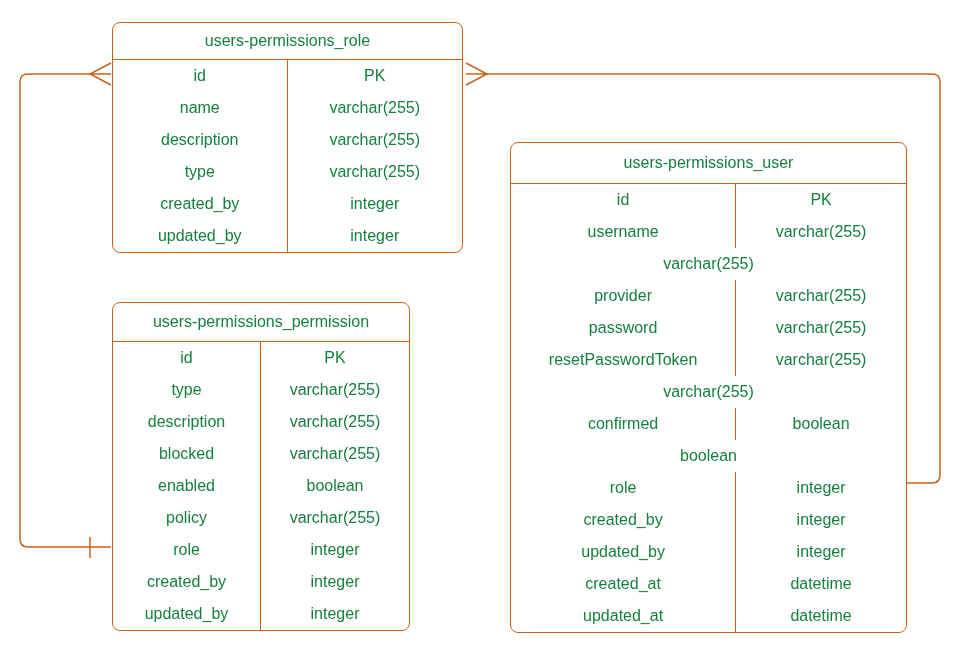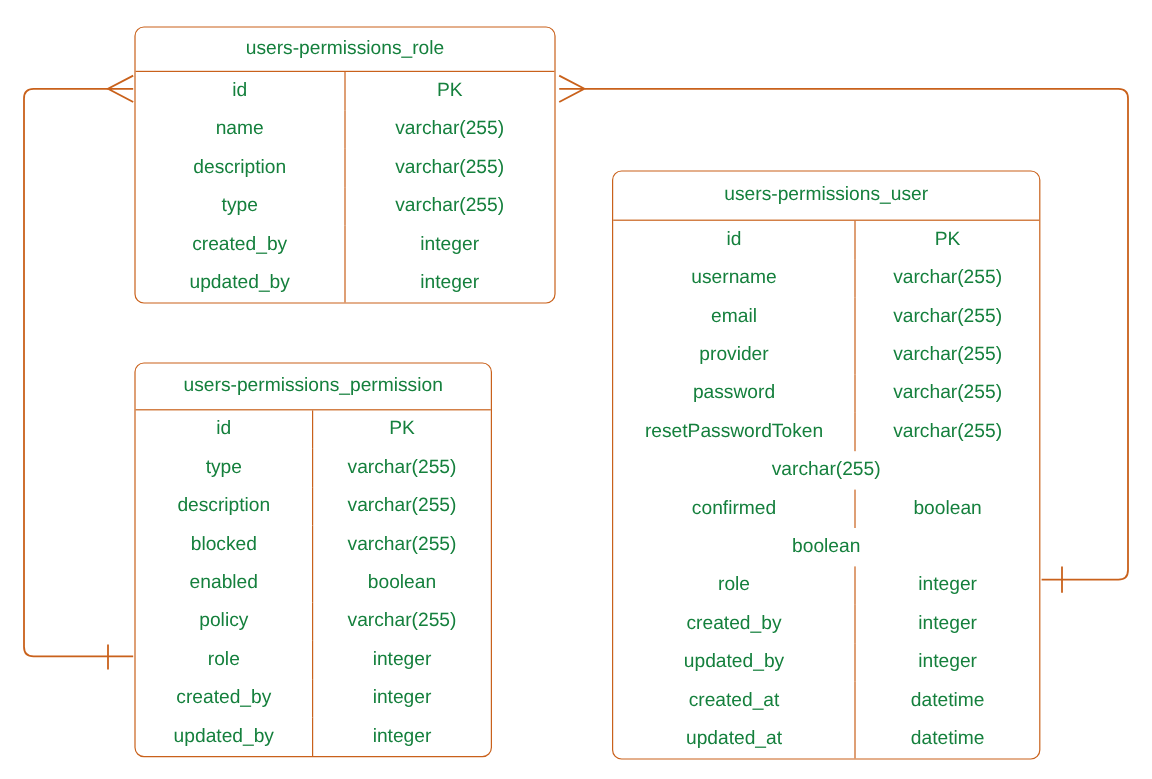--- a/index.html
+++ b/index.html
@@ -127,33 +127,32 @@
         <div class="cell field">created_by</div>
         <div class="cell type">integer</div>
       </div>
       <div class="row">
         <div class="cell field">updated_by</div>
         <div class="cell type">integer</div>
       </div>
     </div>
 </div>
 
-<div class="entity" style="left:510px; top:142px; width:357px; --header-h:40px; --split:57%;">
+<div class="entity" style="left:510px; top:142px; width:397px; --header-h:40px; --split:57%;">
   <div class="entity-header">users-permissions_user</div>
   <div class="entity-body">
       <div class="row">
         <div class="cell field">id</div>
         <div class="cell type">PK</div>
       </div>
       <div class="row">
         <div class="cell field">username</div>
         <div class="cell type">varchar(255)</div>
       </div>
       <div class="row">
-        <div class="cell field">email</div>
         <div class="cell type">varchar(255)</div>
       </div>
       <div class="row">
         <div class="cell field">provider</div>
         <div class="cell type">varchar(255)</div>
       </div>
       <div class="row">
         <div class="cell field">password</div>
         <div class="cell type">varchar(255)</div>
       </div>

